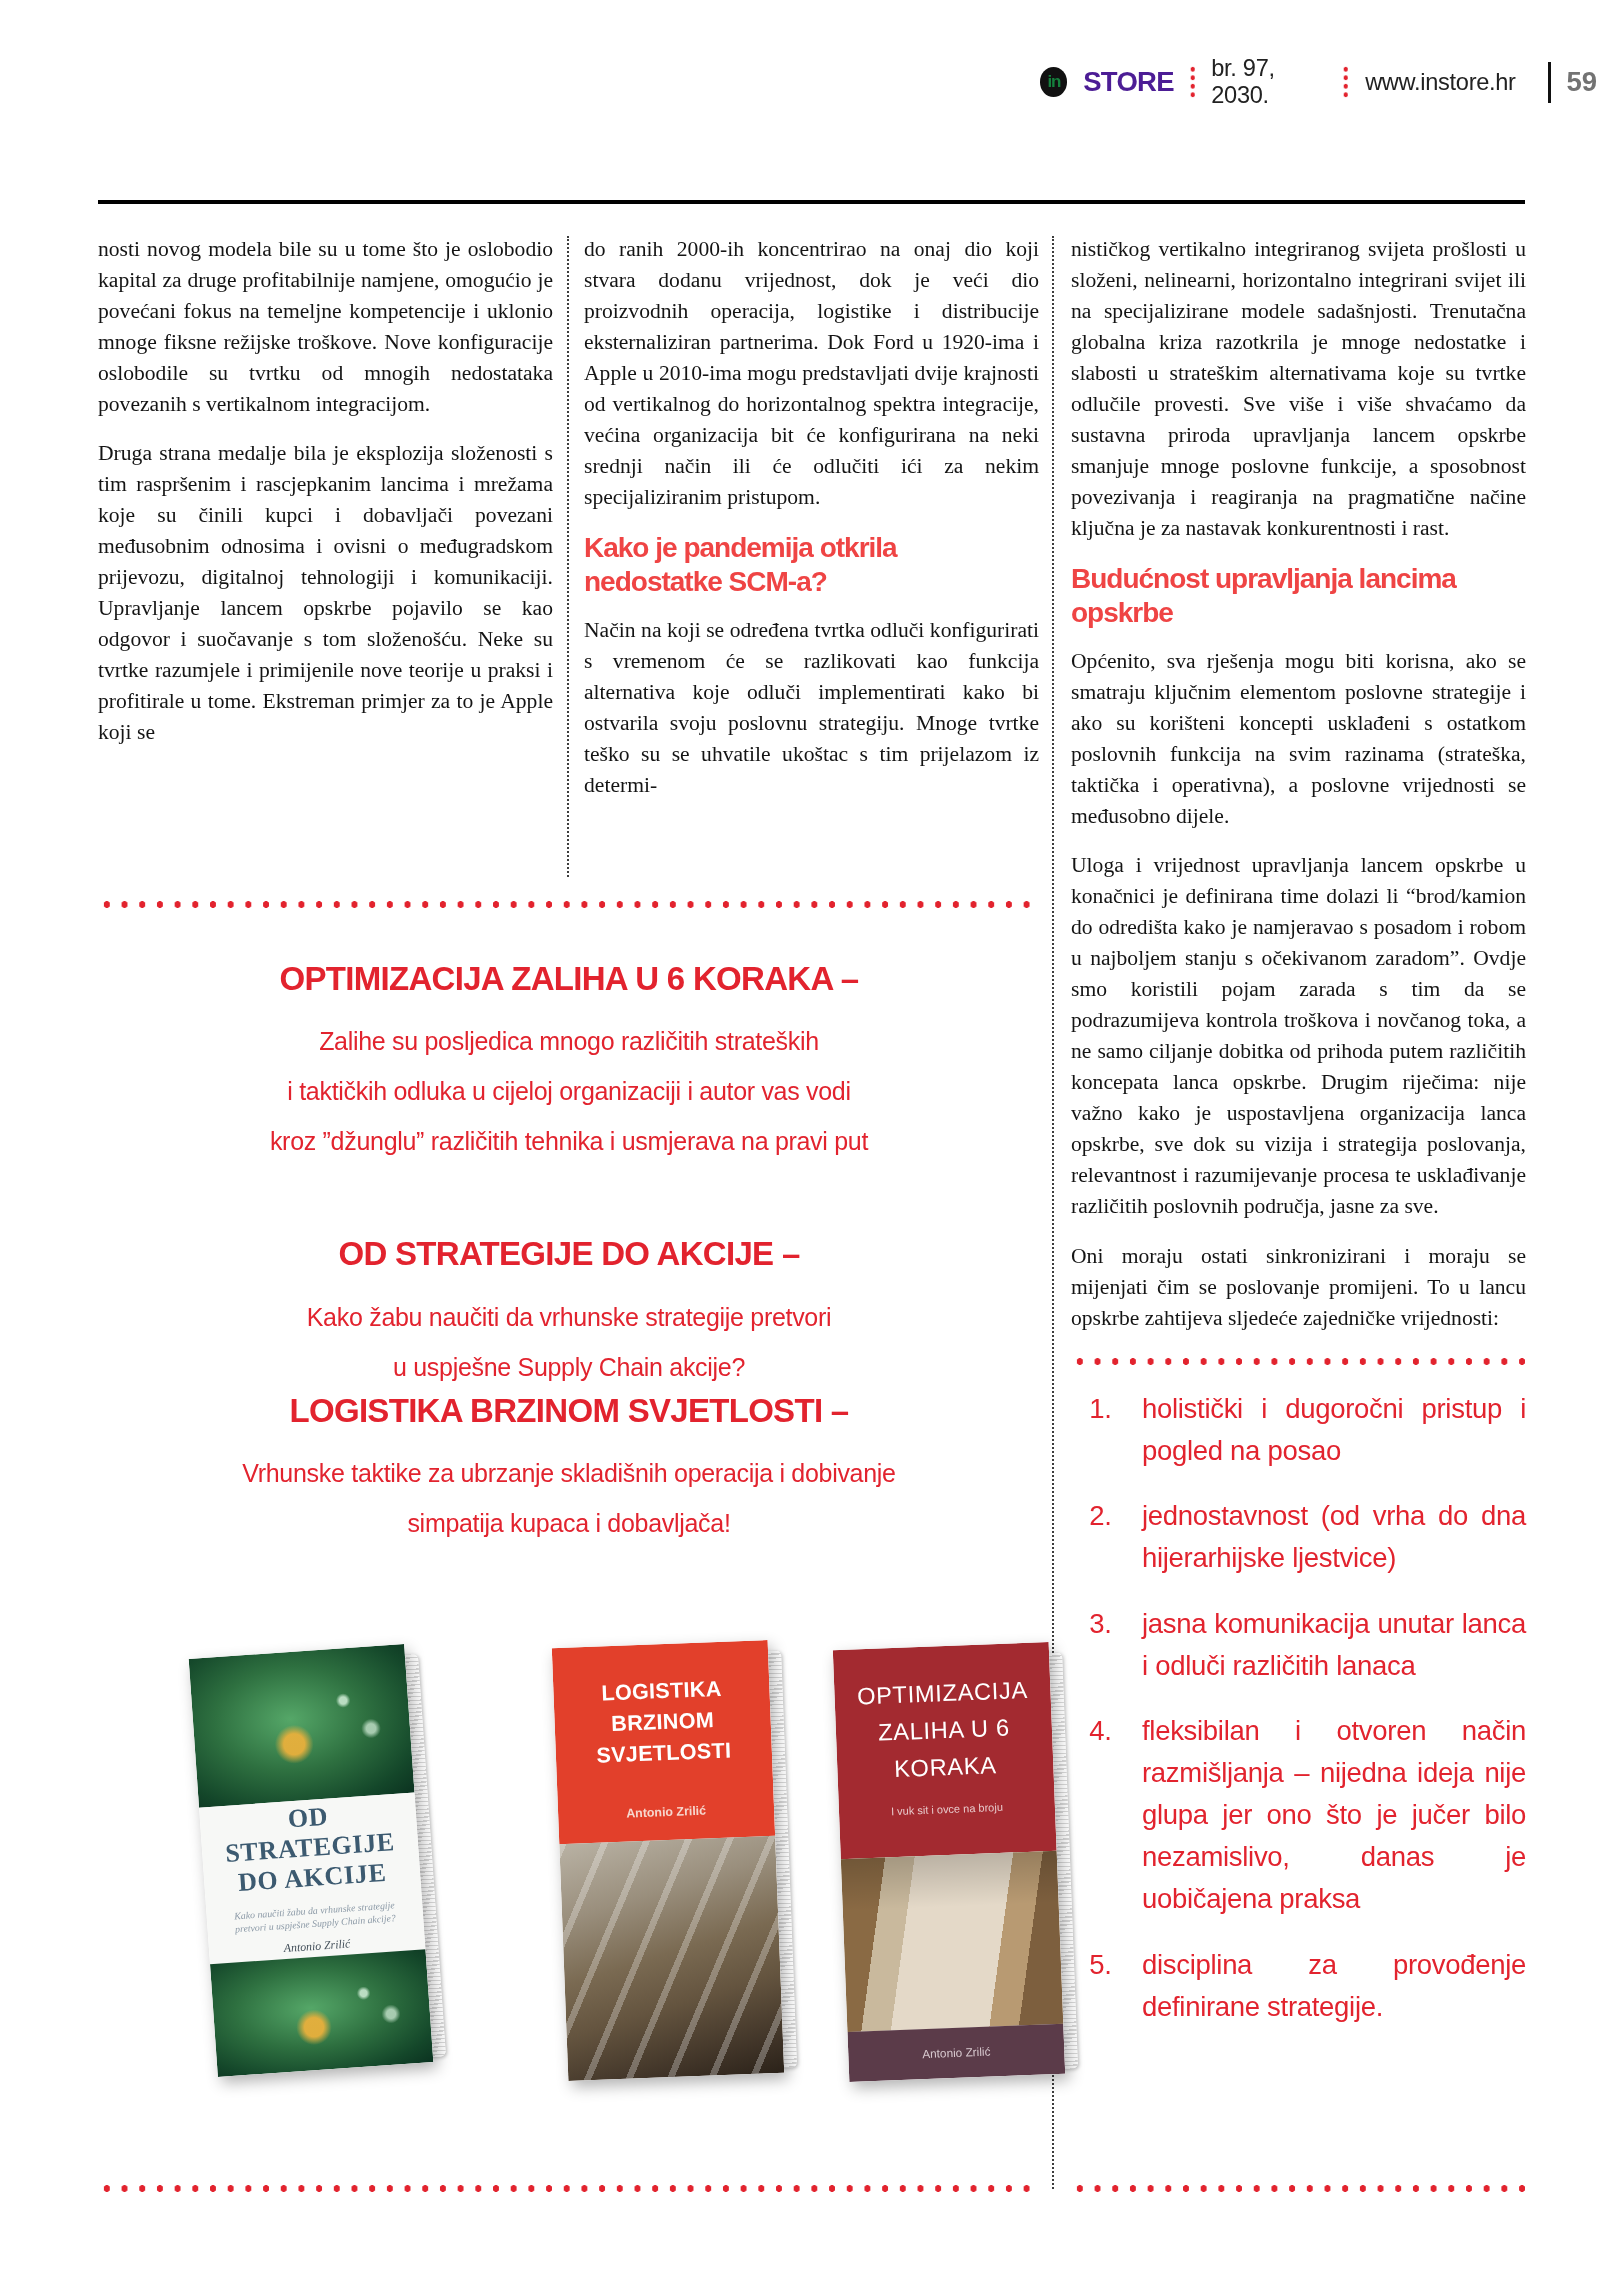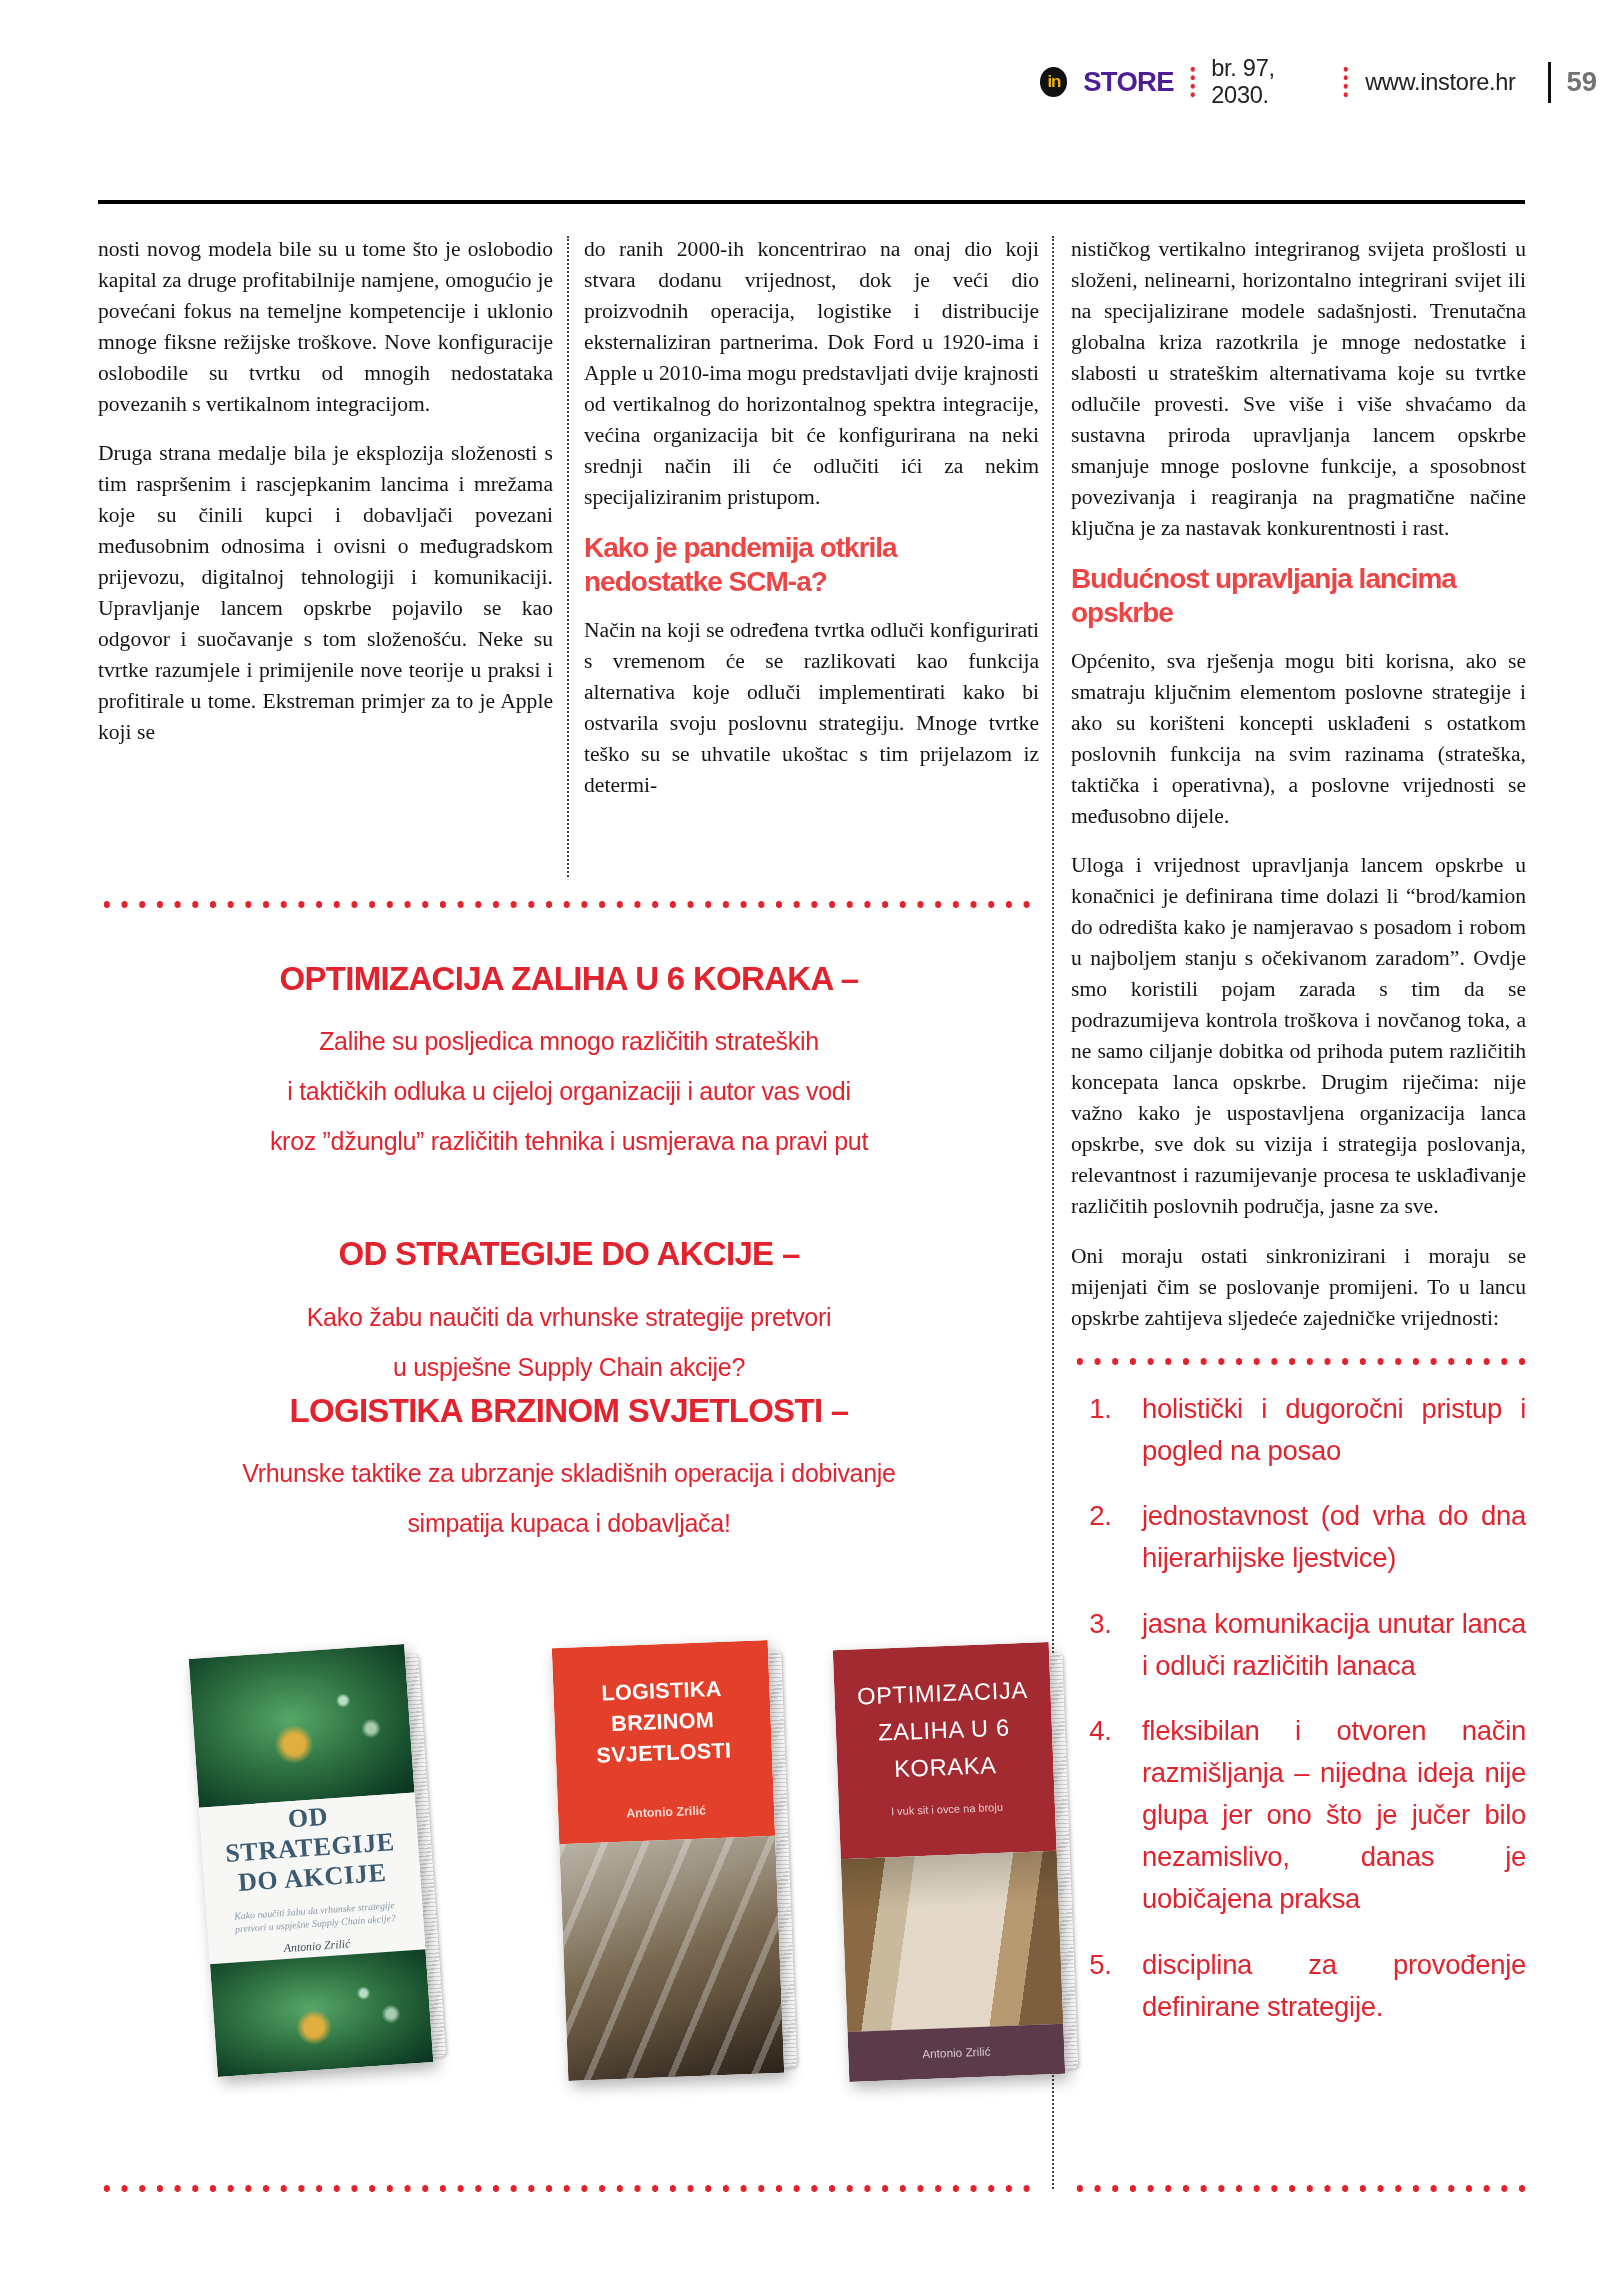--- a/index.html
+++ b/index.html
@@ -13,21 +13,21 @@
   }
 
   
   .header-bar {
     position:absolute; top:55px; left:1040px; right:26px;
     display:flex; align-items:center; gap:15.7px;
     font-family:"Liberation Sans","DejaVu Sans",sans-serif;
   }
   .logo-circle {
     width:30px; height:30px; border-radius:50%;
-    background:#111; color:#eab308;
+    background:#111; color:#15803d;
     display:flex; align-items:center; justify-content:center;
     font-weight:bold; font-size:17px; letter-spacing:-1.3px;
   }
   .brand-name { font-weight:bold; font-size:27.5px; letter-spacing:-0.7px; color:#4c1d95; }
   .hdr-vdots {
     width:6.5px; height:34px;
     background-image:radial-gradient(circle, var(--red) 2.2px, transparent 2.6px);
     background-size:6.5px 8.5px; background-repeat:repeat-y; background-position:center top;
   }
   .hdr-issue, .hdr-site { font-size:23.6px; color:#222; letter-spacing:-0.3px; }

